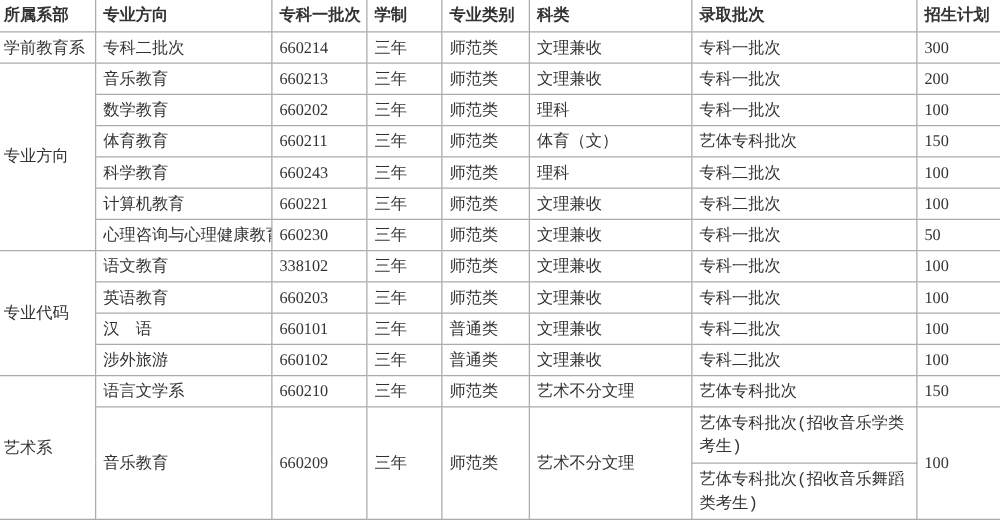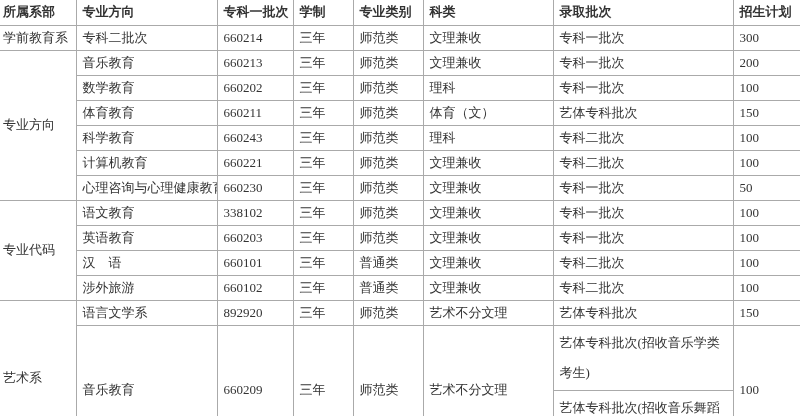--- a/index.html
+++ b/index.html
@@ -34,21 +34,22 @@
     font-weight: bold;
     margin-left: 40px;
   }
   table.plan thead th { border-top: none; }
   table.plan .c1 { border-left: none; padding-left: 3px; }
   table.plan .c8 { border-right: none; }
   table.plan tr { height: 25px; }
   table.plan tr.tall { height: 45px; }
   table.plan td.wrap {
     white-space: normal;
-    line-height: 30px;
+    line-height: 19px;
+    font-family: Liberation Mono, monospace;
   }
 </style>
 </head>
 <body>
 
 <div class="page">
   <table class="plan">
     <colgroup>
       <col style="width:76px">
         <col style="width:141px">
@@ -174,21 +175,21 @@
         <td>三年</td>
         <td>普通类</td>
         <td>文理兼收</td>
         <td>专科二批次</td>
         <td class="c8">100</td>
       </tr>
 
       <tr>
         <td class="c1" rowspan="3">艺术系</td>
         <td>语言文学系</td>
-        <td>892920</td>
+        <td>660210</td>
         <td>三年</td>
         <td>师范类</td>
         <td>艺术不分文理</td>
         <td>艺体专科批次</td>
         <td class="c8">150</td>
       </tr>
       <tr class="tall">
         <td rowspan="2">音乐教育</td>
         <td rowspan="2">660209</td>
         <td rowspan="2">三年</td>

